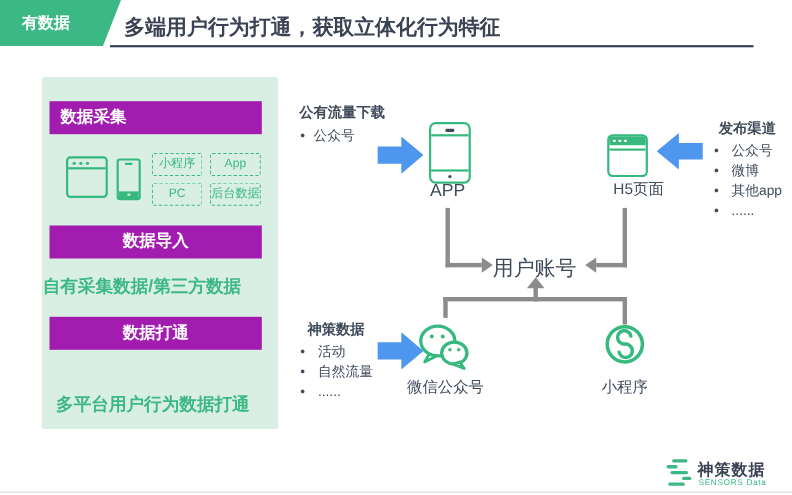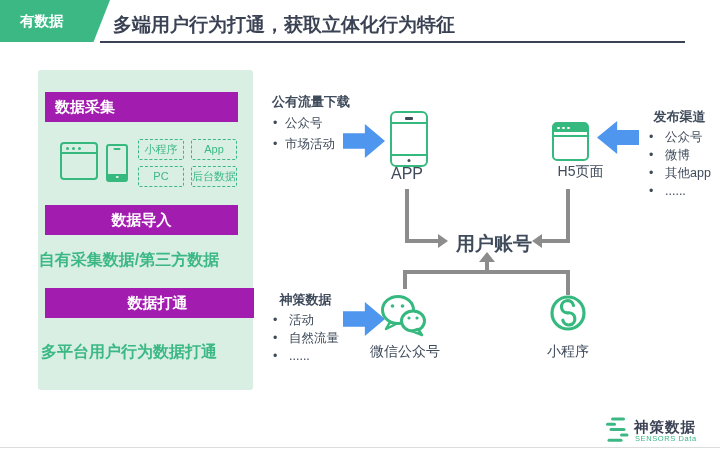--- a/index.html
+++ b/index.html
@@ -60,21 +60,21 @@
   .app-icon .spk{position:absolute;top:4px;left:50%;transform:translateX(-50%);width:8px;height:2.5px;background:#3f4a5a;border-radius:1px;}
   .app-icon .l1{position:absolute;top:9px;left:0;right:0;height:2px;background:#36b97e;}
   .app-icon .l2{position:absolute;bottom:9px;left:0;right:0;height:2px;background:#36b97e;}
   .app-icon .homedot{position:absolute;bottom:3px;left:50%;transform:translateX(-50%);width:3px;height:3px;border-radius:50%;background:#3f4a5a;}
   .h5-icon{left:552px;top:122px;width:33px;height:35px;border:2.5px solid #36b97e;border-radius:5px;background:#fff;}
   .h5-icon .head{position:absolute;top:0;left:0;right:0;height:8px;background:#36b97e;}
   .h5-icon .wdot{position:absolute;top:2.5px;width:2.5px;height:2.5px;border-radius:50%;background:#fff;}
   .h5-icon .line{position:absolute;top:11px;left:0;right:0;height:2px;background:#36b97e;}
 
   .node-label{font-size:14px;color:#3f4a5a;text-align:center;white-space:nowrap;}
-  .account-label{left:448px;top:231px;width:84px;text-align:right;font-size:19px;font-weight:bold;color:#3f4a5a;white-space:nowrap;}
+  .account-label{left:448px;top:231px;width:84px;text-align:left;font-size:19px;font-weight:normal;color:#3f4a5a;white-space:nowrap;}
 
   
   .conn{background:#8c8c8c;}
   .ah-right{width:0;height:0;border-top:7px solid transparent;border-bottom:7px solid transparent;border-left:10px solid #8c8c8c;}
   .ah-left{width:0;height:0;border-top:7px solid transparent;border-bottom:7px solid transparent;border-right:10px solid #8c8c8c;}
   .ah-up{width:0;height:0;border-left:8px solid transparent;border-right:8px solid transparent;border-bottom:10px solid #8c8c8c;}
 
   
   .brand-name{left:634px;top:418px;font-size:14.5px;font-weight:bold;color:#3a4254;letter-spacing:1px;white-space:nowrap;}
   .brand-sub{left:635px;top:434px;font-size:7.5px;color:#3cb885;letter-spacing:0.6px;white-space:nowrap;}
@@ -105,27 +105,26 @@
   <div class="homedot"></div>
 </div>
 
 <div class="abs dash-box" style="left:138px;top:139px;">小程序</div>
 <div class="abs dash-box" style="left:191px;top:139px;">App</div>
 <div class="abs dash-box" style="left:138px;top:166px;">PC</div>
 <div class="abs dash-box" style="left:191px;top:166px;">后台数据</div>
 
 <div class="abs green-bar" style="top:205px;">数据导入</div>
 <div class="abs panel-text" style="top:250px;">自有采集数据/第三方数据</div>
-<div class="abs green-bar" style="top:288px;padding-left:16px;">数据打通</div>
-<div class="abs panel-text" style="top:342px;">多平台用户行为数据打通</div>
+<div class="abs green-bar" style="top:288px;">数据打通</div>
+<div class="abs panel-text" style="top:358px;margin-left:10px;">多平台用户行为数据打通</div>
 
 <div class="abs lh21" style="left:272px;top:94px;">
   <div class="flow-title">公有流量下载</div>
   <div class="flow-item">公众号</div>
-  <div class="flow-item">市场活动</div>
 </div>
 
 <div class="abs blue-arrow-r" style="left:343px;top:124px;"></div>
 
 <div class="abs app-icon">
   <div class="spk"></div>
   <div class="l1"></div>
   <div class="l2"></div>
   <div class="homedot"></div>
 </div>

